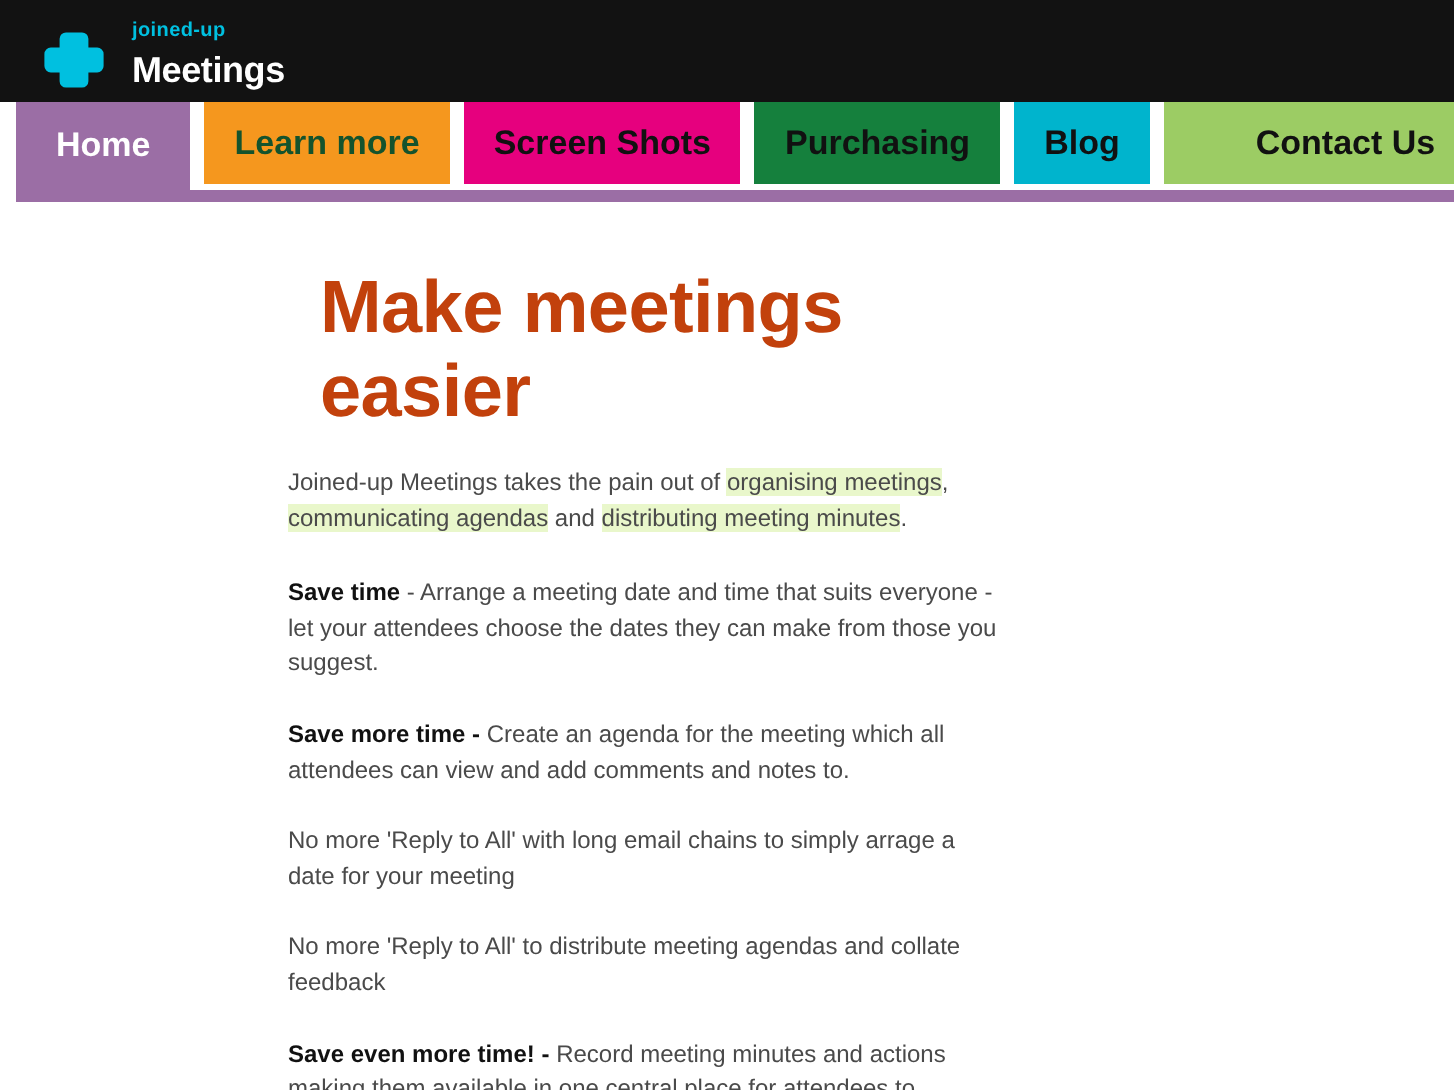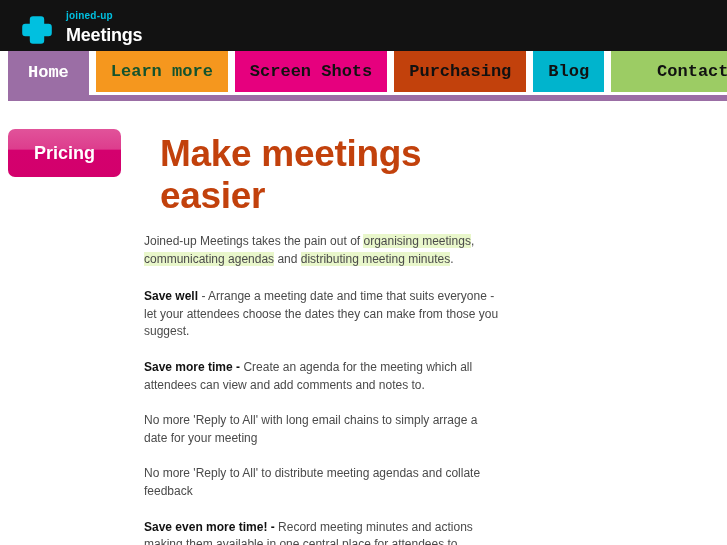--- a/index.html
+++ b/index.html
@@ -59,21 +59,20 @@
     letter-spacing: -.2px;
   }
 
   
   #main-nav {
     position: relative;
     height: 60px;
     background: #ffffff;
     padding-left: 8px;
     box-sizing: border-box;
-    font-family: Liberation Mono, monospace;
   }
   #nav-list {
     list-style: none;
     margin: 0;
     padding: 0;
     display: flex;
     align-items: flex-start;
     height: 44px;
   }
   .nav-tab {
@@ -176,42 +175,39 @@
       <span id="logo-name">Meetings</span>
     </span>
   </a>
 </div>
 
 <nav id="main-nav">
   <ul id="nav-list">
       <li class="nav-tab is-active" style="background: rgb(155, 110, 165); color: rgb(255, 255, 255);">Home</li>
       <li class="nav-tab" style="background: rgb(245, 151, 30); color: #14532d;">Learn more</li>
       <li class="nav-tab" style="background: rgb(230, 0, 126); color: rgb(17, 17, 17);">Screen Shots</li>
-      <li class="nav-tab" style="background: #c2410c; color: rgb(17, 17, 17);">Purchasing</li>
+      <li class="nav-tab" style="background: #15803d; color: rgb(17, 17, 17);">Purchasing</li>
       <li class="nav-tab" style="background: rgb(0, 180, 205); color: rgb(17, 17, 17);">Blog</li>
       <li class="nav-tab" style="background: rgb(156, 204, 100); color: rgb(17, 17, 17); padding-left: 46px;">Contact Us</li>
     </ul>
   <div id="nav-underline" style="background: rgb(155, 110, 165);"></div>
 </nav>
 
 <div id="page-body">
 
-  <aside id="sidebar">
-    <a id="pricing-button">Pricing</a>
-  </aside>
 
   <main id="content">
     <h1 id="page-title">Make meetings easier</h1>
 
     <p class="body-para intro">
       <span>Joined-up Meetings takes the pain out of </span><span class="hl">organising meetings</span><span>, </span><span class="hl">communicating agendas</span><span> and </span><span class="hl">distributing meeting minutes</span><span>.</span>
     </p>
 
     <div id="sections">
-        <p class="body-para"><span class="lead">Save well</span><span> - Arrange a meeting date and time that suits everyone - let your attendees choose the dates they can make from those you suggest.</span></p>
+        <p class="body-para"><span class="lead">Save time</span><span> - Arrange a meeting date and time that suits everyone - let your attendees choose the dates they can make from those you suggest.</span></p>
         <p class="body-para"><span class="lead">Save more time -</span><span> Create an agenda for the meeting which all attendees can view and add comments and notes to.</span></p>
         <p class="body-para"><span>No more 'Reply to All' with long email chains to simply arrage a date for your meeting</span></p>
         <p class="body-para"><span>No more 'Reply to All' to distribute meeting agendas and collate feedback</span></p>
         <p class="body-para"><span class="lead">Save even more time! -</span><span> Record meeting minutes and actions making them available in one central place for attendees to comment on or add notes.</span></p>
       </div>
   </main>
 
 </div>
 
 </body></html>

